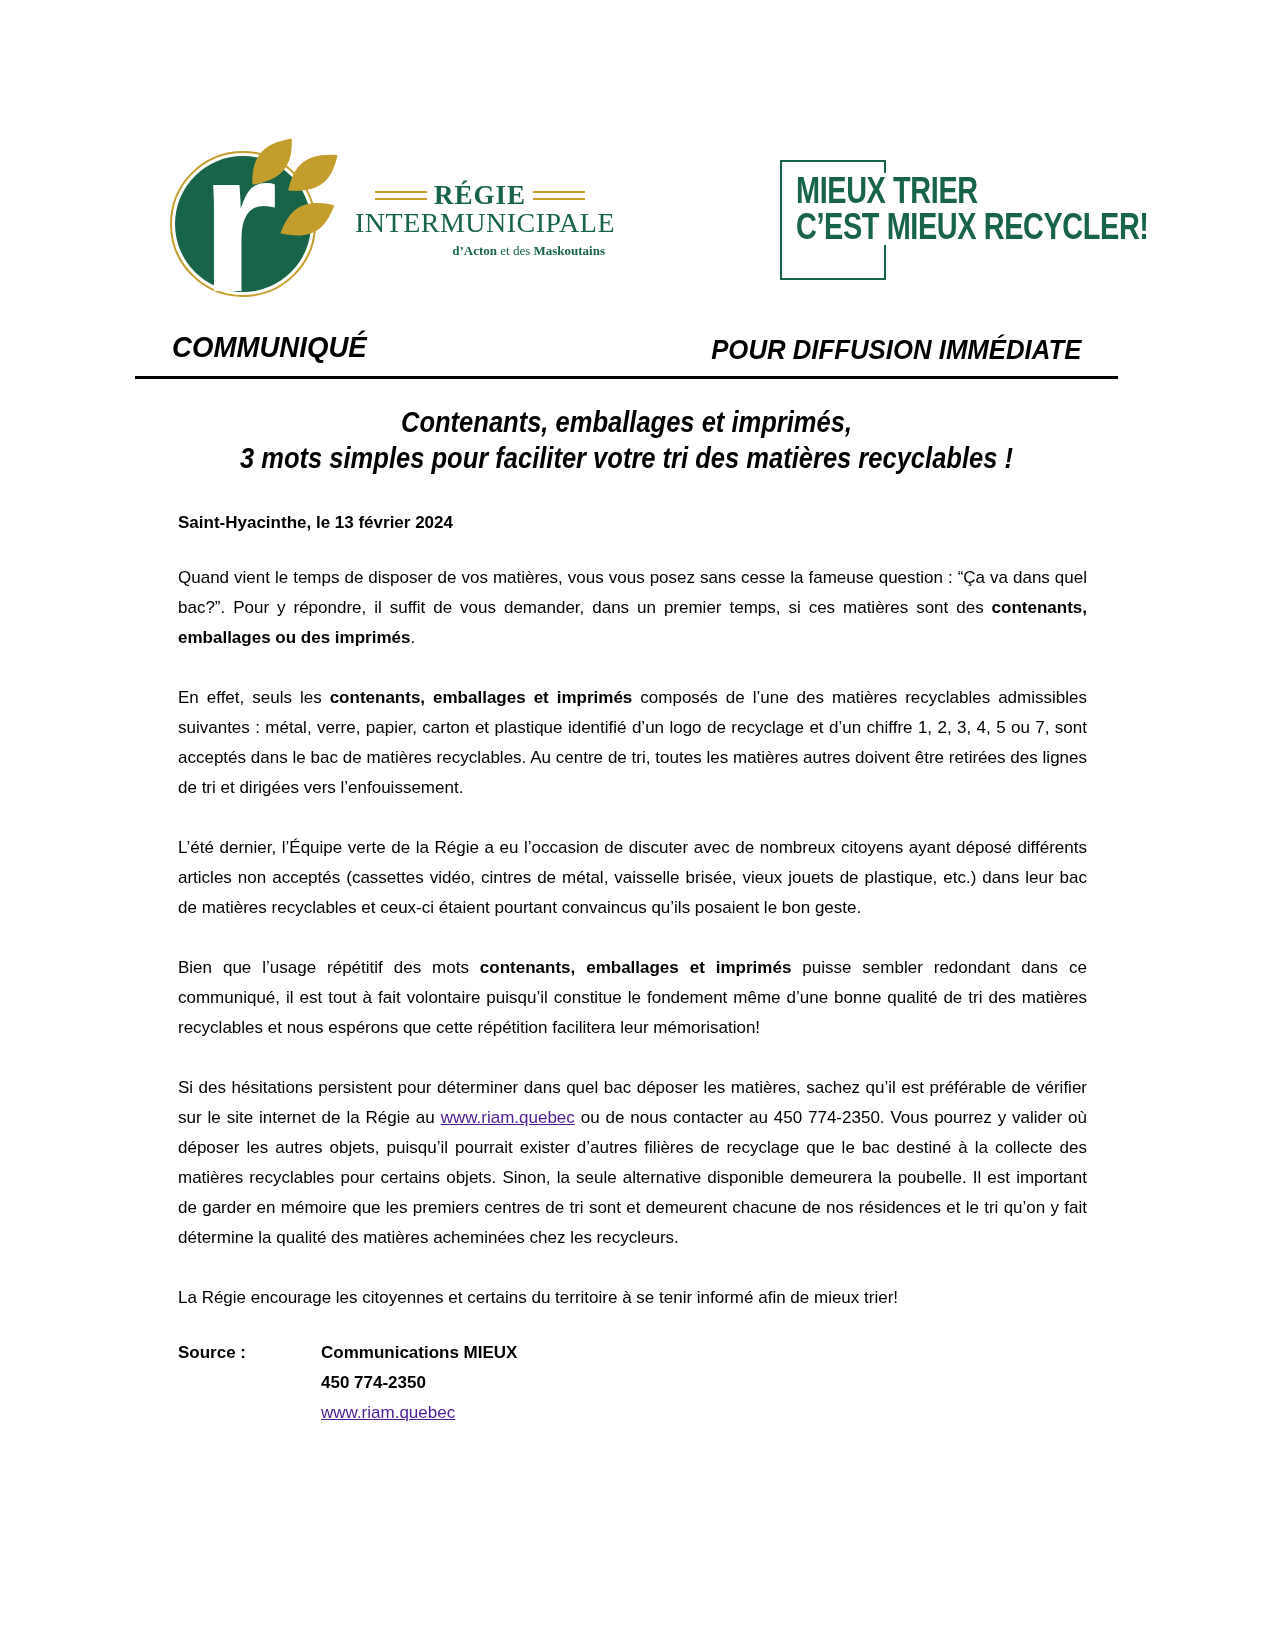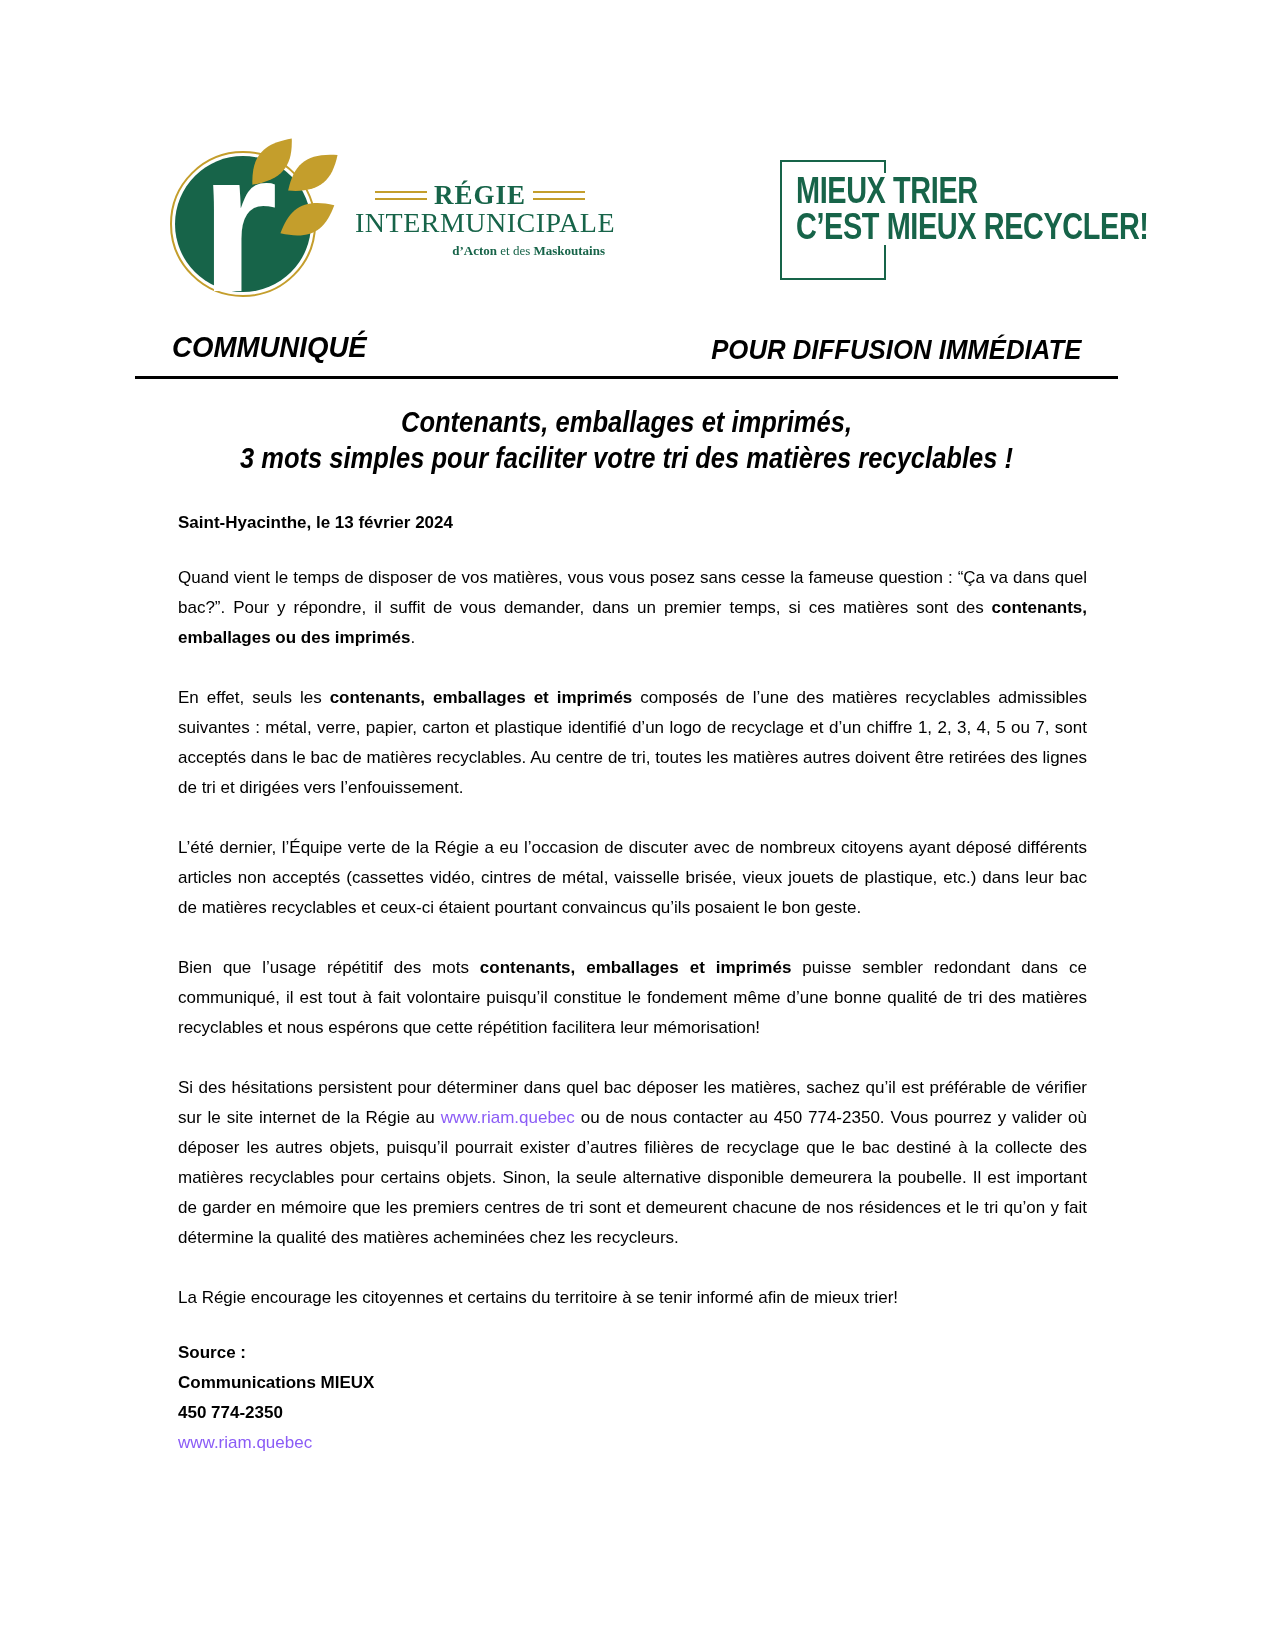--- a/index.html
+++ b/index.html
@@ -39,23 +39,23 @@
   .rule{position:absolute;left:135px;top:376px;width:983px;height:3px;background:#000;}
   
   .title{position:absolute;left:172px;top:404px;width:909px;text-align:center;font-weight:bold;font-style:italic;font-size:29px;line-height:36px;}
   .title-line{display:block;white-space:nowrap;transform:scaleX(.88);transform-origin:50% 50%;}
   
   .content{position:absolute;left:172px;top:508px;width:909px;font-size:17px;line-height:30px;margin-left:6px;}
   .date{font-weight:bold;margin:0 0 25px 0;}
   .content p{margin:0 0 30px 0;text-align:justify;}
   .content p.no-just{text-align:left;}
   .b{font-weight:bold;}
-  a.link{color:#8b5cf6;cursor:pointer;}
+  a.link{color:#4c1d95;text-decoration:underline;cursor:pointer;}
   
-  .source{display:flex;margin-top:-5px;flex-direction:column;}
+  .source{display:flex;margin-top:-5px;}
   .source-label{width:143px;font-weight:bold;}
   .source-value div{line-height:30px;}
   .source-value .b{font-weight:bold;}
 </style>
 </head>
 <body>
 
 <div class="page">
 
   <div class="logo-left">

